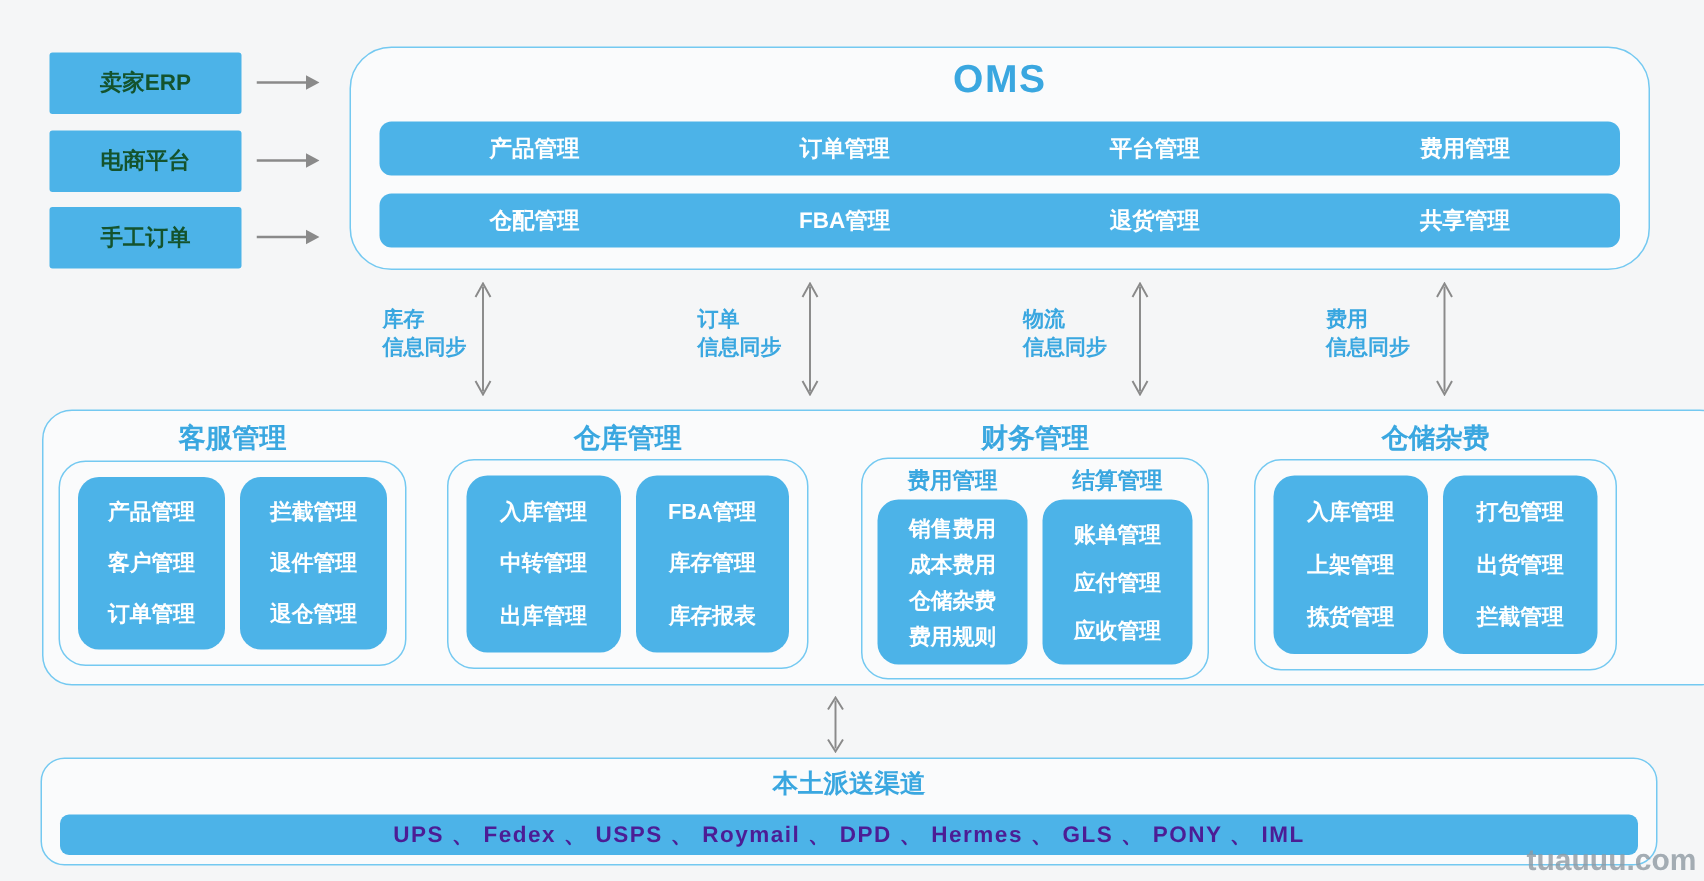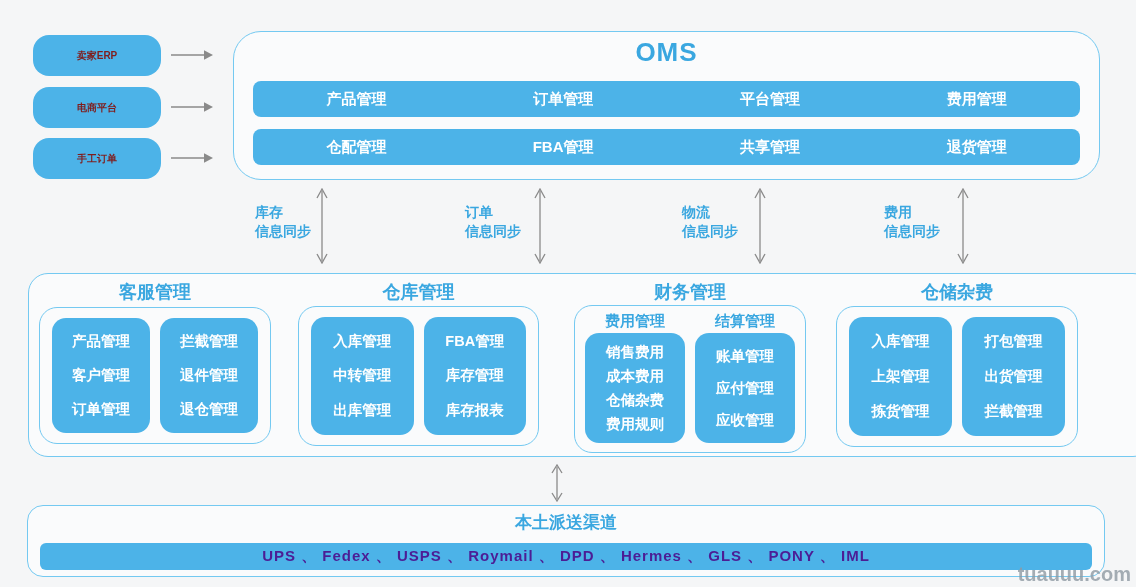--- a/index.html
+++ b/index.html
@@ -12,22 +12,22 @@
   }
   html,body{margin:0;padding:0;background:var(--bg);}
   .stage{
     position:relative;width:1136px;height:587px;overflow:hidden;
     background:var(--bg);
     font-family:"Liberation Sans","DejaVu Sans",sans-serif;
   }
   
   .src{
     position:absolute;left:33px;width:128px;height:41px;
-    background:var(--blue);border-radius:16px;
-    color:#7f1d1d;font-weight:700;font-size:10px;
+    background:var(--blue);border-radius:2px;
+    color:#14532d;font-weight:700;font-size:15px;
     display:flex;align-items:center;justify-content:center;
   }
   .harrow{position:absolute;left:171px;}
   
   .obox{
     position:absolute;border:1.5px solid var(--border-blue);
     background:var(--panel);box-sizing:border-box;
   }
   .oms-box{left:233px;top:31px;width:867px;height:149px;border-radius:28px;}
   .oms-title{
@@ -115,22 +115,22 @@
     <div class="oms-title">OMS</div>
     <div class="oms-bar" style="top:49px">
       <span class="cell">产品管理</span>
       <span class="cell">订单管理</span>
       <span class="cell">平台管理</span>
       <span class="cell">费用管理</span>
     </div>
     <div class="oms-bar" style="top:97px">
       <span class="cell">仓配管理</span>
       <span class="cell">FBA管理</span>
+      <span class="cell">退货管理</span>
       <span class="cell">共享管理</span>
-      <span class="cell">退货管理</span>
     </div>
   </div>
 
   <div class="sync-label" style="left:255px;top:203px">
     <div>库存</div>
     <div>信息同步</div>
   </div>
   <svg class="varrow" style="left:315px;top:188px" width="14" height="76" viewBox="0 0 14 76">
     <line x1="7" y1="3" x2="7" y2="73" stroke="#8a8a8a" stroke-width="1.3"></line>
     <polyline points="2,10 7,1 12,10" fill="none" stroke="#8a8a8a" stroke-width="1.3"></polyline>

